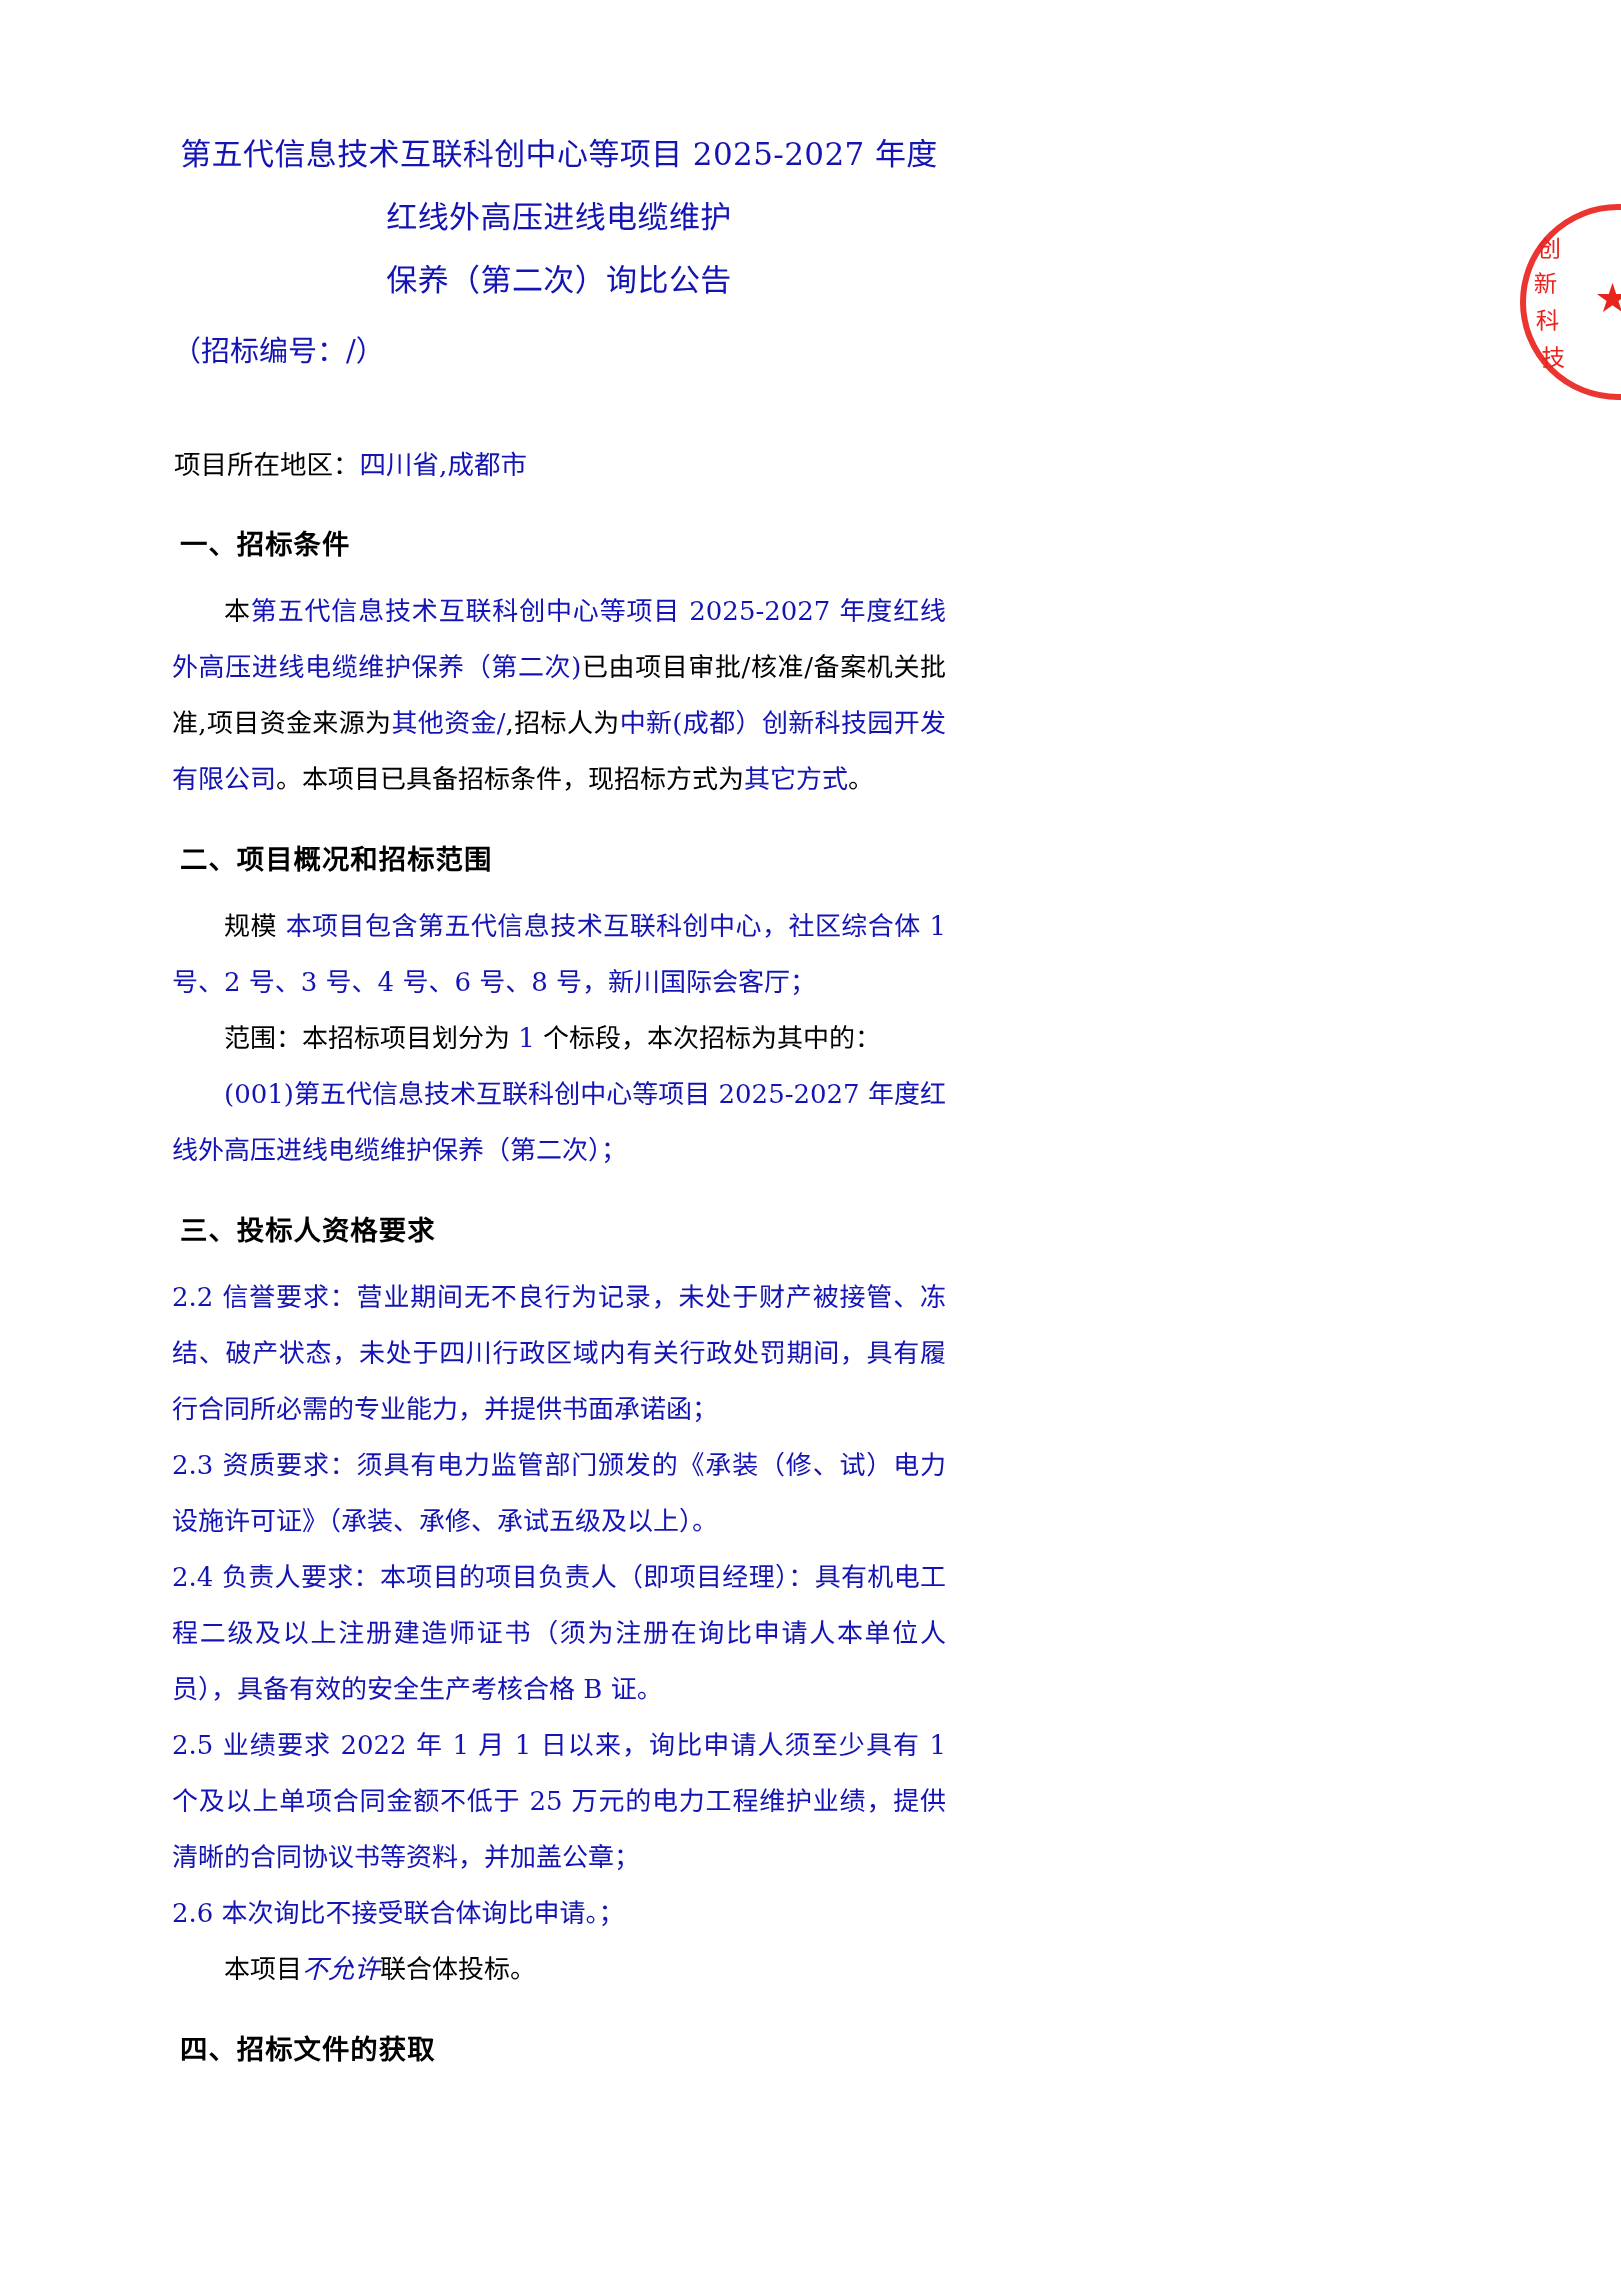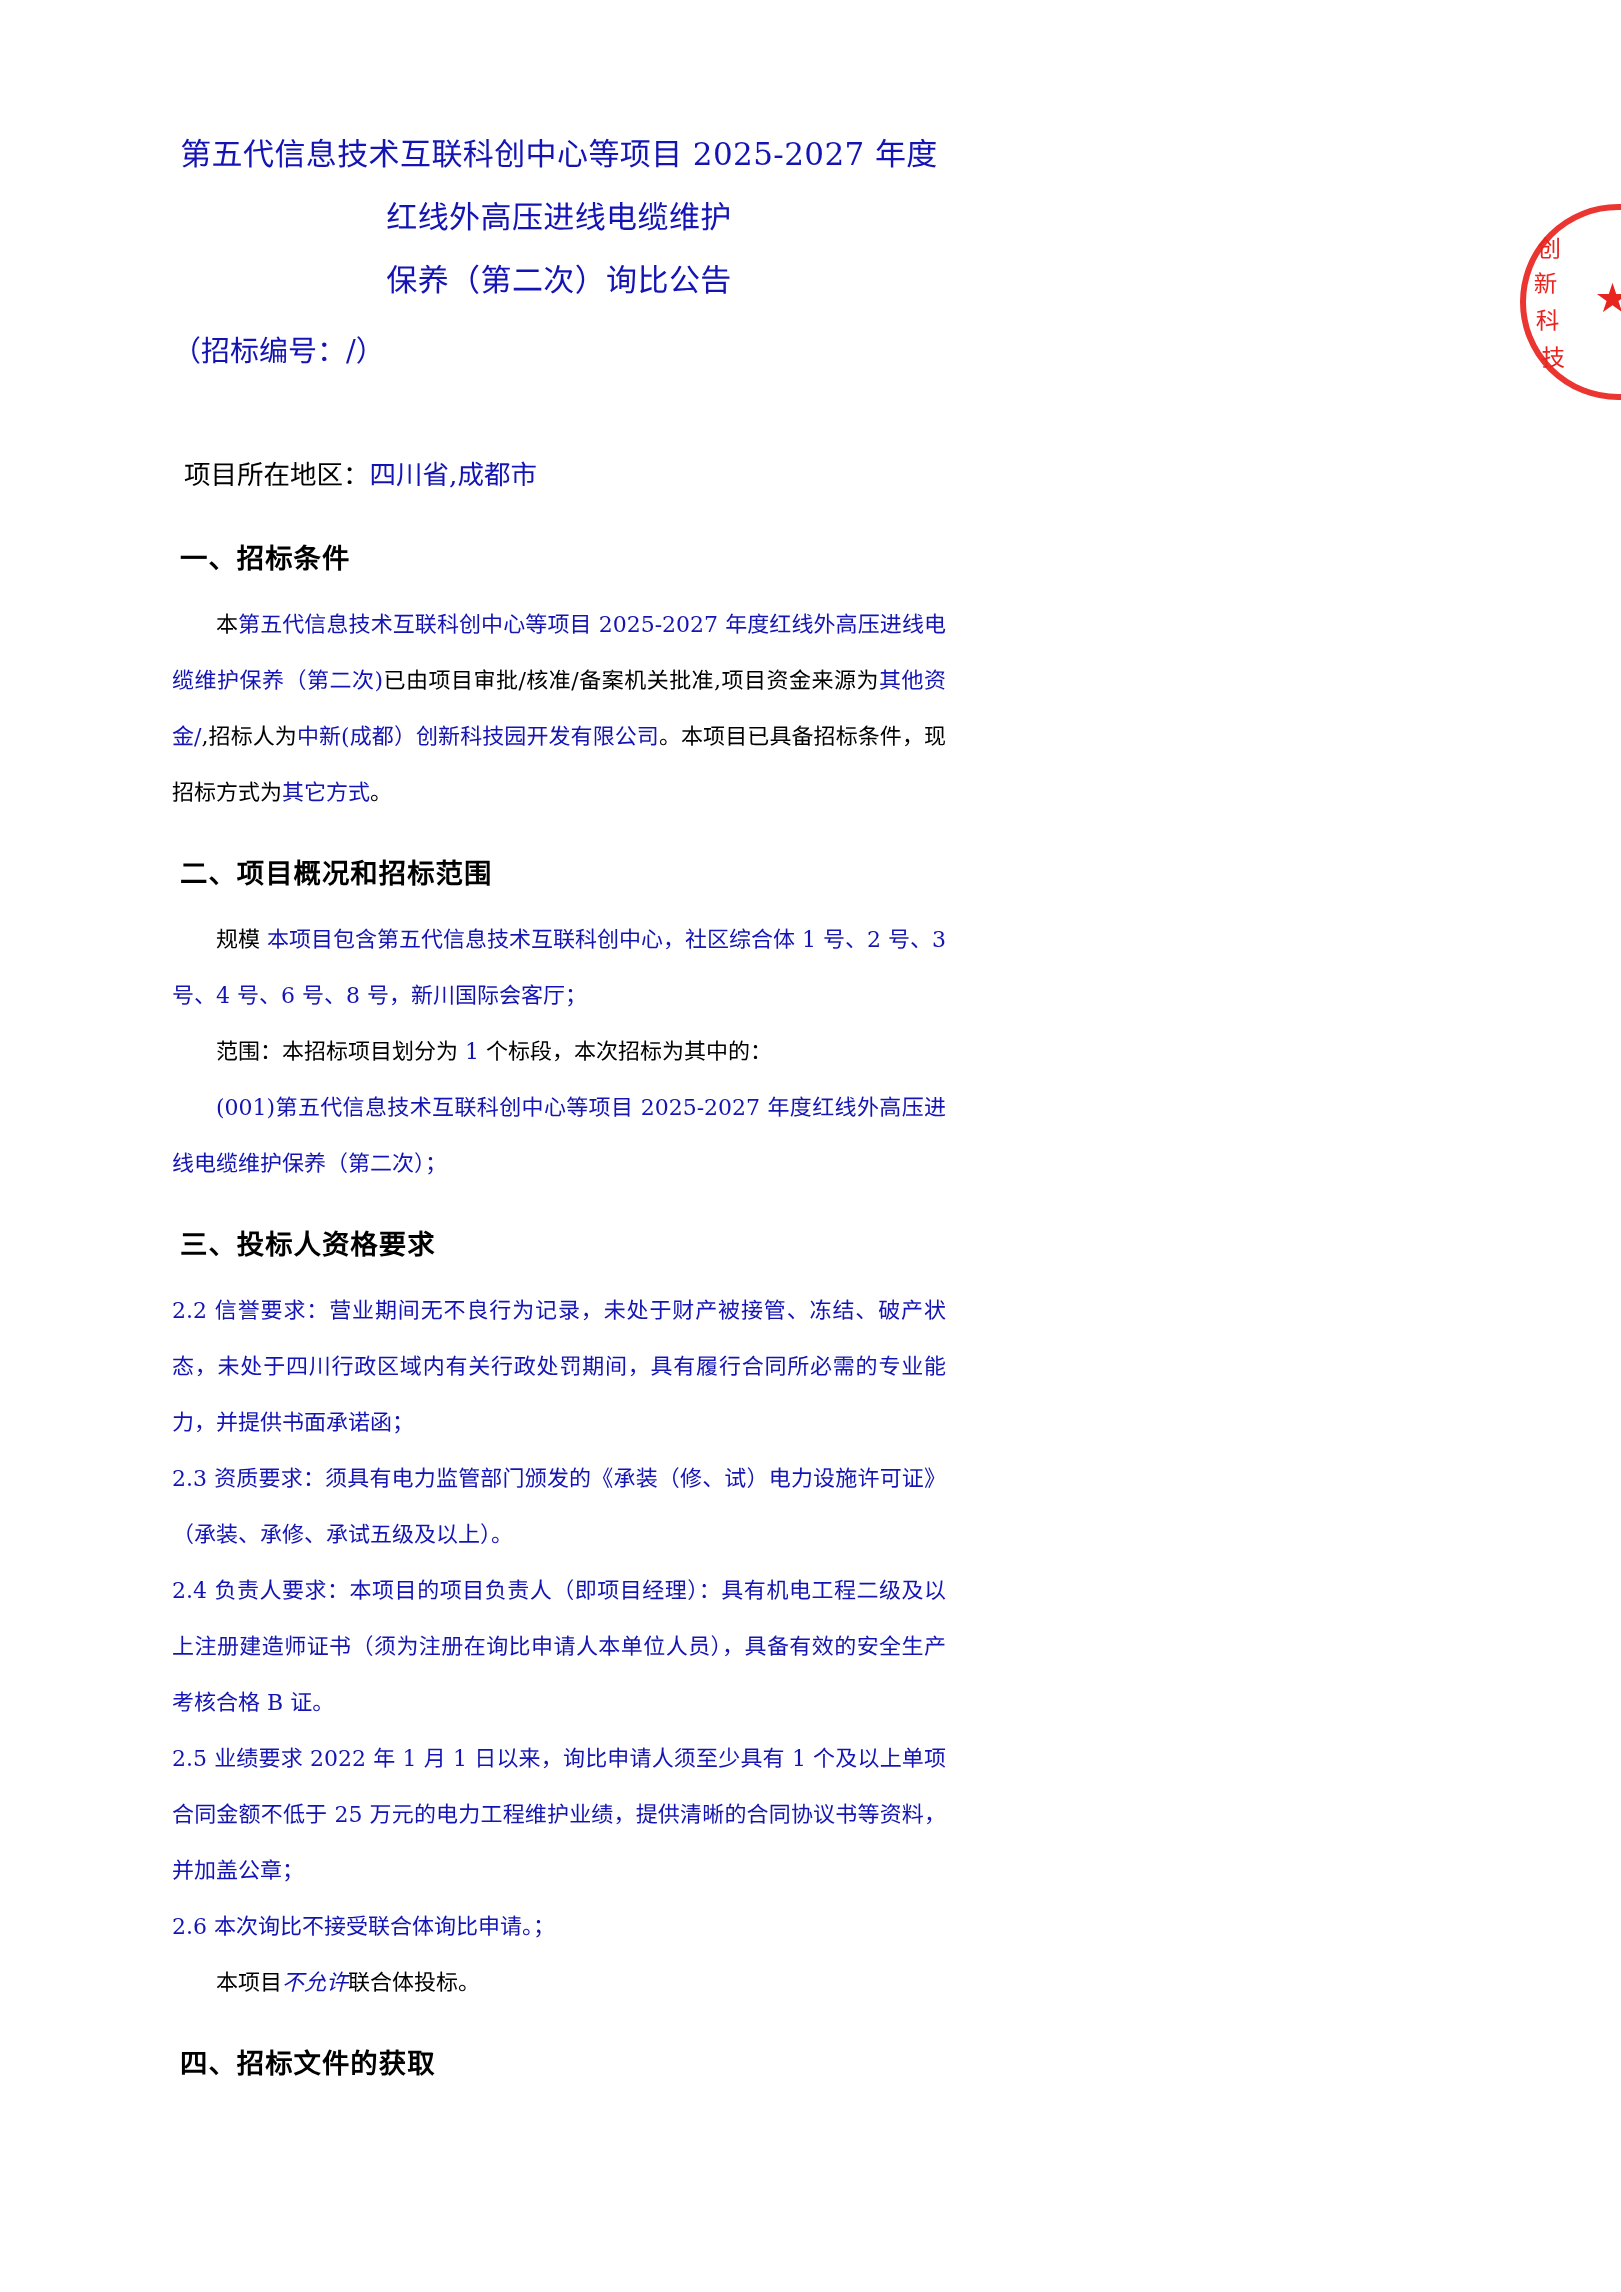--- a/index.html
+++ b/index.html
@@ -44,42 +44,42 @@
     text-align: left;
     line-height: 63px;
     margin: 0;
     padding-top: 7.8px;
   }
   
   .loc-line {
     font-size: 26.5px;
     color: #000000;
     line-height: 57px;
-    margin: 12px;
+    margin: 2px;
     padding-top: 51px;
     padding-left: 0;
   }
   .blue { color: #1414b4; }
   .black { color: #000000; }
   .blue-italic {
     color: #1414b4;
     font-style: italic;
   }
   h2.section {
     font-size: 27.4px;
     font-weight: bold;
     color: #000000;
     margin: 8px;
     line-height: 61px;
     padding-top: 13.7px;
     letter-spacing: 1px;
     font-family: "DejaVu Sans", "Liberation Sans", sans-serif;
   }
   p.para {
-    font-size: 22px;
+    font-size: 26px;
     line-height: 56px;
     margin: 0;
     color: #000000;
     text-align: justify;
     text-justify: inter-ideograph;
     word-break: break-all;
   }
   p.indent { text-indent: 2em; }
   
   .seal {

